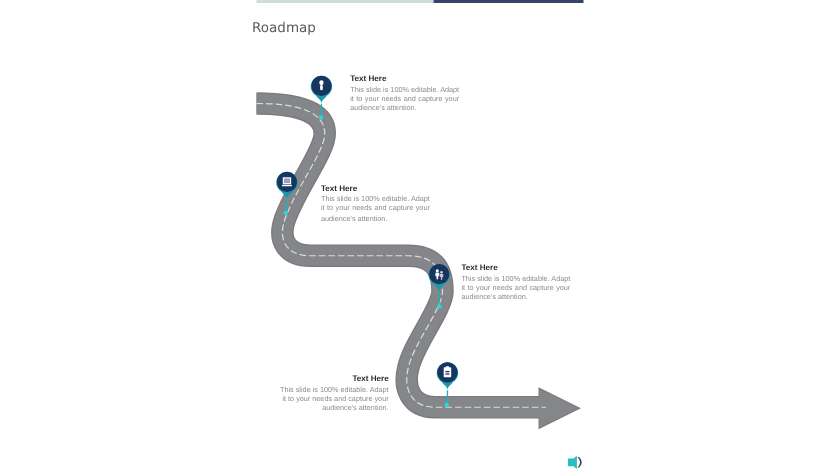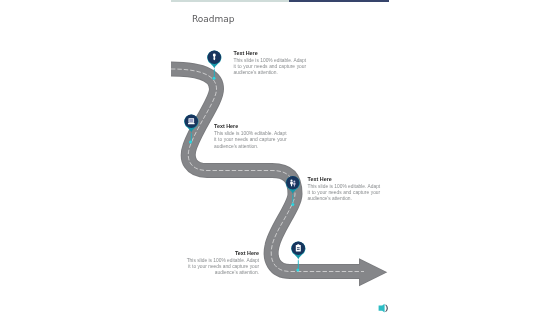--- a/index.html
+++ b/index.html
@@ -1,21 +1,21 @@
 <!DOCTYPE html>
 <html><head>
 <meta charset="utf-8">
 <style>
 html,body{margin:0;padding:0;background:#fff;}
 body{width:560px;height:315px;font-family:"Liberation Sans",sans-serif;overflow:hidden;}
 #stage{position:relative;width:560px;height:315px;background:#fff;}
 .topbar{position:absolute;top:0;height:1.5px;}
 .topbar.light{left:170.5px;width:118px;background:#cfdcd9;}
 .topbar.dark{left:288.5px;width:100.5px;background:#36446b;}
-.title{position:absolute;left:192px;top:13.5px;font-size:9px;font-weight:400;color:#5b5b5d;font-family:"DejaVu Sans",sans-serif;line-height:10px;}
+.title{position:absolute;left:168px;top:13.5px;font-size:9px;font-weight:400;color:#5b5b5d;font-family:"DejaVu Sans",sans-serif;line-height:10px;}
 svg.layer{position:absolute;left:0;top:0;width:560px;height:315px;overflow:visible;}
 .tb{position:absolute;width:72.6px;}
 .tb .h{font-size:5.4px;font-weight:bold;color:#2b2b2b;line-height:9.2px;}
 .tb .p{font-size:4.85px;color:#8a8d8f;line-height:6.1px;text-align:justify;}
 .tb.right{text-align:right;}
 .tb.right .p{text-align:right;}
 </style>
 </head>
 <body>
 

